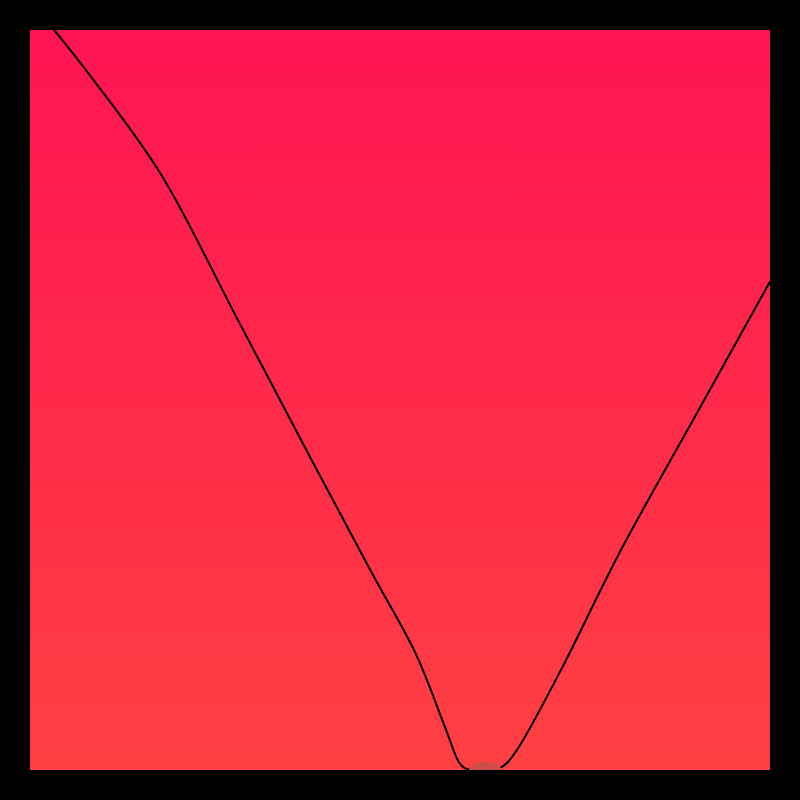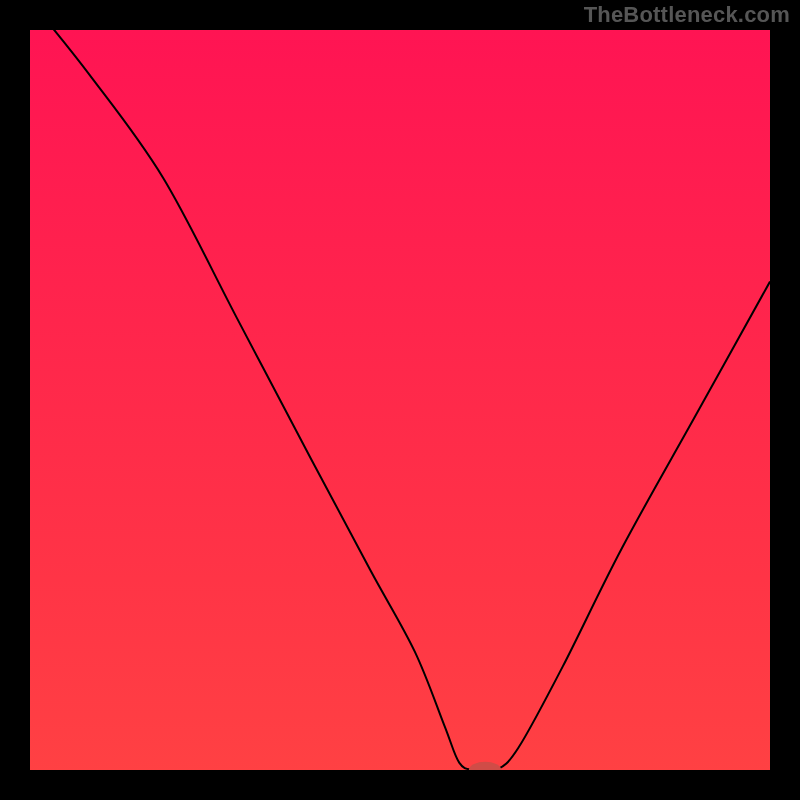--- a/index.html
+++ b/index.html
@@ -39,21 +39,20 @@
     height: 740px;
   }
   .marker {
     fill: #d04c47;
   }
 </style>
 </head>
 <body>
 
 <div class="frame">
-  <div class="watermark">TheBottleneck.com</div>
 
   <svg class="plot" viewBox="0 0 100 100" preserveAspectRatio="none">
     <defs>
       <linearGradient id="bgGrad" x1="0" y1="0" x2="0" y2="1">
           <stop offset="0%" stop-color="#ff1453"></stop>
           <stop offset="10%" stop-color="#ff3446"></stop>
           <stop offset="25%" stop-color="#ff6a3a"></stop>
           <stop offset="40%" stop-color="#ffa030"></stop>
           <stop offset="55.00000000000001%" stop-color="#ffd125"></stop>
           <stop offset="70%" stop-color="#fff021"></stop>

